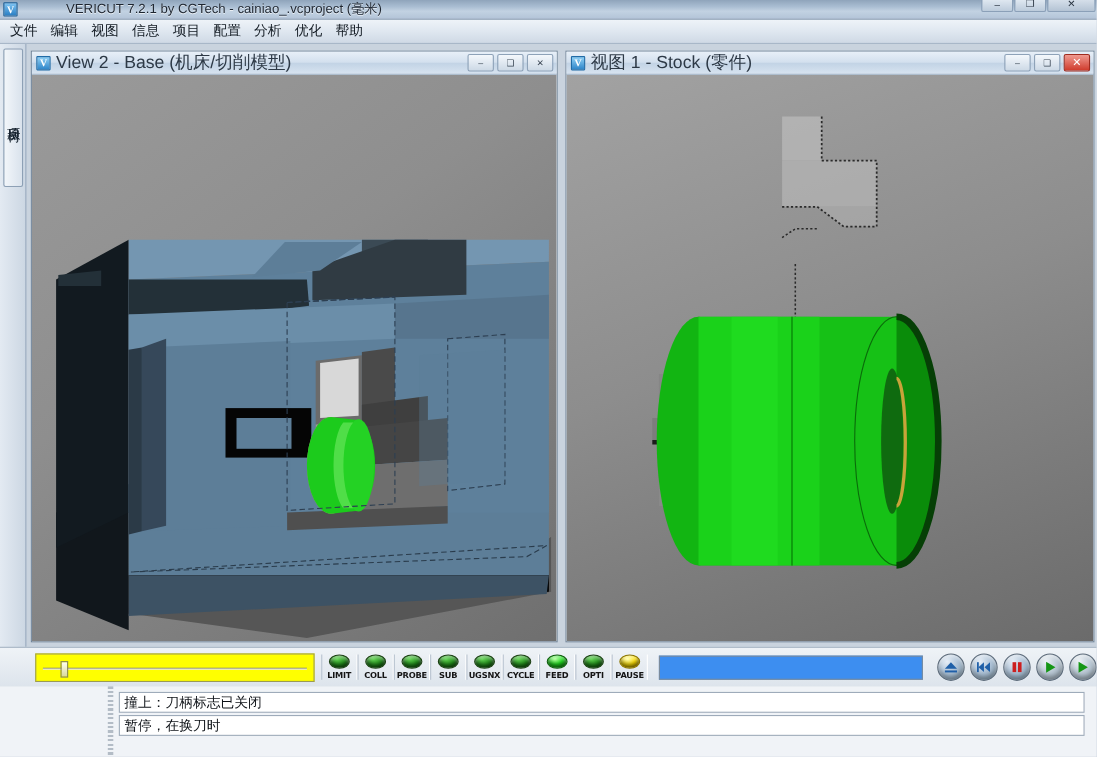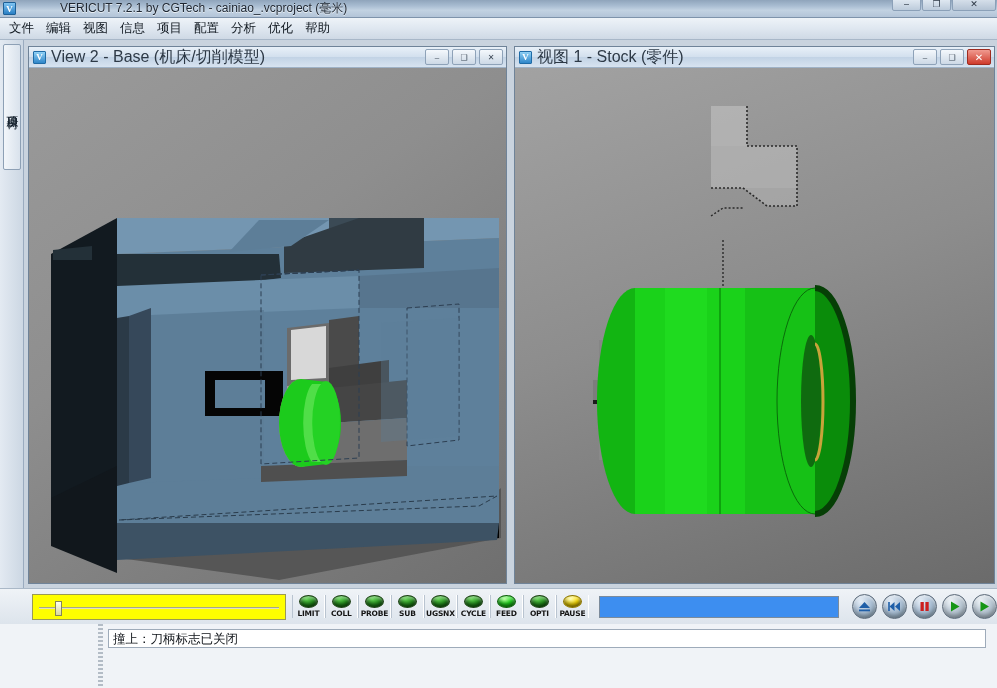--- a/index.html
+++ b/index.html
@@ -434,16 +434,17 @@
         <svg class="glyph" width="15" height="15" viewBox="0 0 15 15">
           <polygon points="3.5,2.5 12,7.5 3.5,12.5" fill="#159615"></polygon>
         </svg>
       </div>
     </div>
   </div>
 
   <div class="status">
     <div class="status-grip"></div>
     <div class="status-row" id="status-row-0">撞上：刀柄标志已关闭</div>
+    <div class="status-row" id="status-row-1">暂停，在换刀时</div>
   </div>
 
 
 </div>
 
 </body></html>

